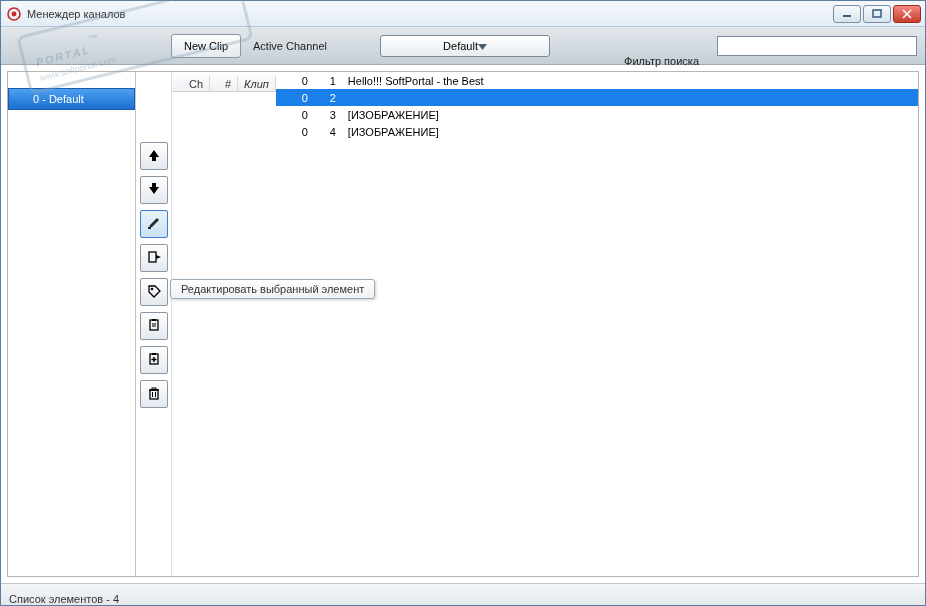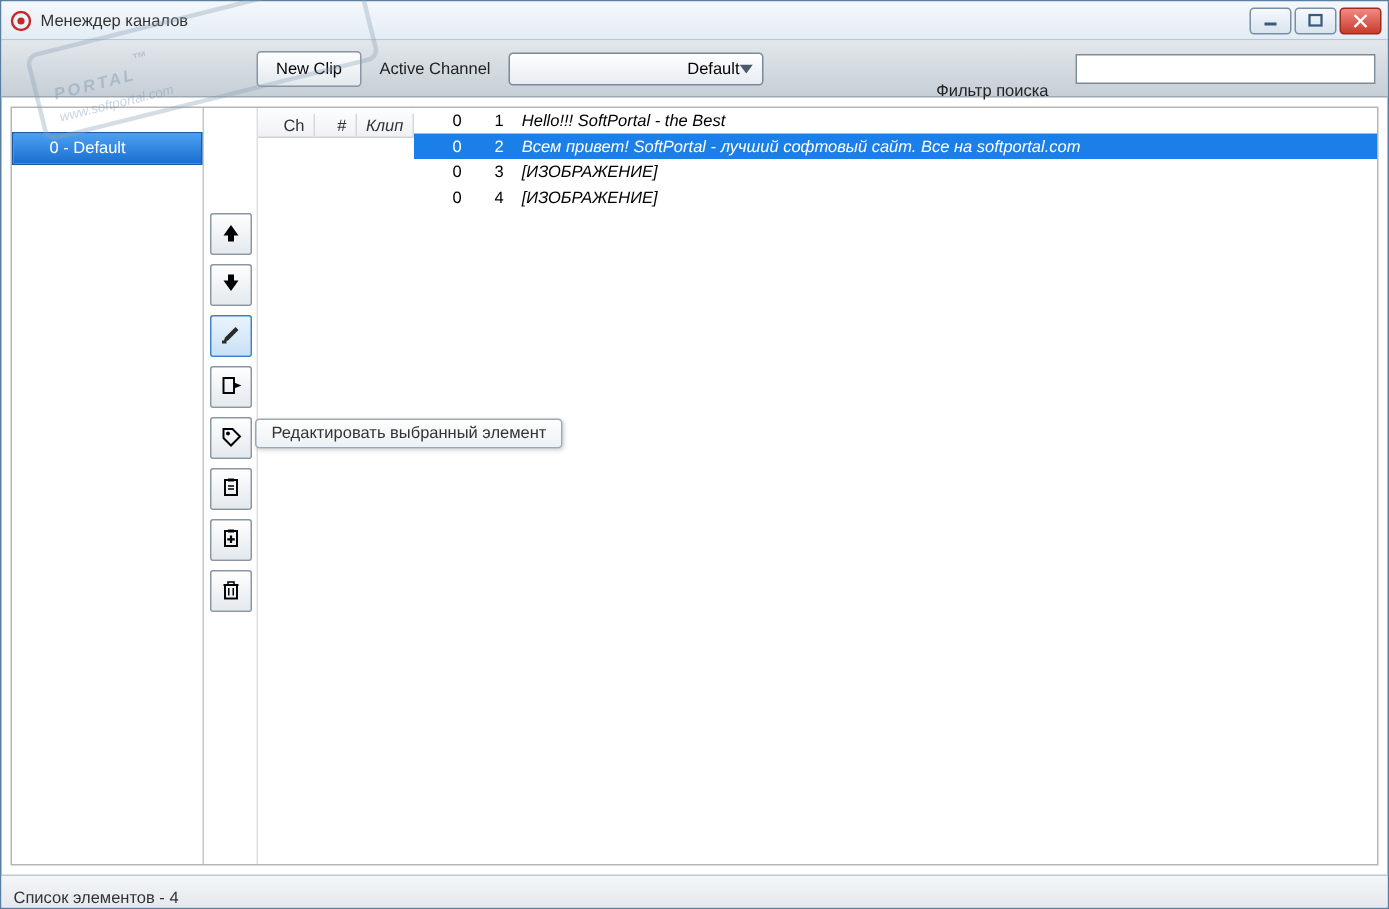--- a/index.html
+++ b/index.html
@@ -8,42 +8,42 @@
 .titlebar { height: 26px; background: linear-gradient(#f5f8fb, #e3ecf5); border-bottom: 1px solid #b6c7d8; display: flex; align-items: center; padding: 0 4px 0 6px; }
 .titlebar .app-icon { width: 14px; height: 14px; margin-right: 6px; }
 .title-text { color: #333; }
 .win-controls { margin-left: auto; display: flex; gap: 2px; }
 .win-btn { width: 28px; height: 18px; border: 1px solid #7a8ea6; border-radius: 3px; background: linear-gradient(#f6f9fc, #d8e4ee); display:flex; align-items:center; justify-content:center; cursor:pointer;}
 .win-btn.close { background: linear-gradient(#f28a82, #c83c2c); border-color:#9e2a1e; }
 .win-btn svg { display:block; }
 .toolbar { height: 38px; background: linear-gradient(#e2e7eb, #c6cfd6); border-bottom: 1px solid #9fa9b2; display: flex; align-items: center; padding: 0 8px 0 170px; gap: 12px; }
 .btn-newclip { height: 24px; padding: 0 12px; border: 1px solid #8a96a3; border-radius: 3px; background: linear-gradient(#fdfefe, #e3e9ee); cursor:pointer; }
 .label-ac { color: #222; }
-.channel-select { width: 170px; height: 22px; border: 1px solid #7a8a99; border-radius: 3px; background: linear-gradient(#fff,#e6ecf1); display:flex; align-items:center; padding:0 6px; justify-content:flex-end; cursor:pointer;}
+.channel-select { width: 170px; height: 22px; border: 1px solid #7a8a99; border-radius: 3px; background: linear-gradient(#fff,#e6ecf1); display:flex; align-items:center; padding:0 6px; justify-content:center; cursor:pointer;margin-left:41px;}
 .spacer { flex:1; }
 .filter-label { color:#222; margin-right:6px;margin-top:31px; }
 .filter-input { width: 200px; height: 20px; border: 1px solid #7a8a99; background:#fff; padding:0 4px; }
 .content { flex:1; display:flex; background:#fff; margin:6px; border:1px solid #b6b6b6; }
 .leftpanel { width: 128px; border-right: 1px solid #c6c6c6; background:#fff; position:relative; }
 .channel-item { height: 22px; padding: 4px 24px; color:#fff; background: linear-gradient(#4da0f0, #1a6fd0); border:1px solid #1a5aa8; margin-top:16px; font-size:11px; cursor:pointer;}
 .midbar { width: 36px; display:flex; flex-direction:column; align-items:center; padding-top: 70px; gap:6px; background:#fff; border-right:1px solid #e0e0e0; }
 .tool-btn { width: 28px; height: 28px; border:1px solid #8a96a3; border-radius:2px; background: linear-gradient(#fefefe,#e4e9ee); display:flex; align-items:center; justify-content:center; cursor:pointer; }
 .tool-btn.active { border-color:#3d7fc9; background: linear-gradient(#eaf3fc,#c9e0f7); }
 .listpanel { flex:1; background:#fff; display:flex; }
 .list-header { height: 20px; border-bottom: 1px solid #d0d0d0; display:flex; align-items:center; padding-top:4px; background: linear-gradient(#fefefe,#eef1f4); }
 .list-header .col { padding: 2px 6px; border-right:1px solid #d8d8d8; color:#333; }
 .col-ch { width: 38px; text-align:right; }
 .col-n { width: 28px; text-align:right; }
 .col-clip { flex:1;font-style:italic; }
 .list-body { flex:1; overflow:auto; }
 .row { display:flex; align-items:center; height:17px; }
 .row .cell { padding: 1px 6px; }
 .row .cell.ch { width:38px; text-align:right; }
 .row .cell.n { width:28px; text-align:right; }
-.row .cell.clip { flex:1;font-style:italic; }
+.row .cell.clip { flex:1; }
 .row.selected { background:#1a7fe8; color:#fff; }
 .statusbar { height: 22px; border-top:1px solid #c0c8d0; background: linear-gradient(#f4f6f8,#e4e9ee); display:flex; align-items:flex-end; padding:0 8px; color:#333; }
 .tooltip { position:absolute; left:170px; top:279px; background: linear-gradient(#fefefe,#eef1f4); border:1px solid #9ba8b5; border-radius:3px; padding:3px 10px; color:#333; box-shadow:1px 1px 3px rgba(0,0,0,0.2); z-index:10; }
 .watermark { position:absolute; left:20px; top:8px; width:230px; opacity:0.35; transform:rotate(-14deg); pointer-events:none; z-index:5; }
 .wm-box { border:3px solid #8aa0b5; border-radius:8px; padding:6px 10px; color:#6b89a4; font-family: Arial, sans-serif; }
 .wm-big { font-size:28px; font-weight:bold; letter-spacing:2px; font-style:italic; }
 .wm-small { font-size:9px; font-style:italic; }
 </style>
 </head>
 <body>
@@ -160,21 +160,20 @@
       </div>
       <div class="list-body" id="list-body">
           <div class="row">
             <div class="cell ch">0</div>
             <div class="cell n">1</div>
             <div class="cell clip">Hello!!! SoftPortal - the Best</div>
           </div>
           <div class="row selected">
             <div class="cell ch">0</div>
             <div class="cell n">2</div>
-            <div class="cell clip">Всем привет! SoftPortal - лучший софтовый сайт. Все на softportal.com</div>
           </div>
           <div class="row">
             <div class="cell ch">0</div>
             <div class="cell n">3</div>
             <div class="cell clip">[ИЗОБРАЖЕНИЕ]</div>
           </div>
           <div class="row">
             <div class="cell ch">0</div>
             <div class="cell n">4</div>
             <div class="cell clip">[ИЗОБРАЖЕНИЕ]</div>

